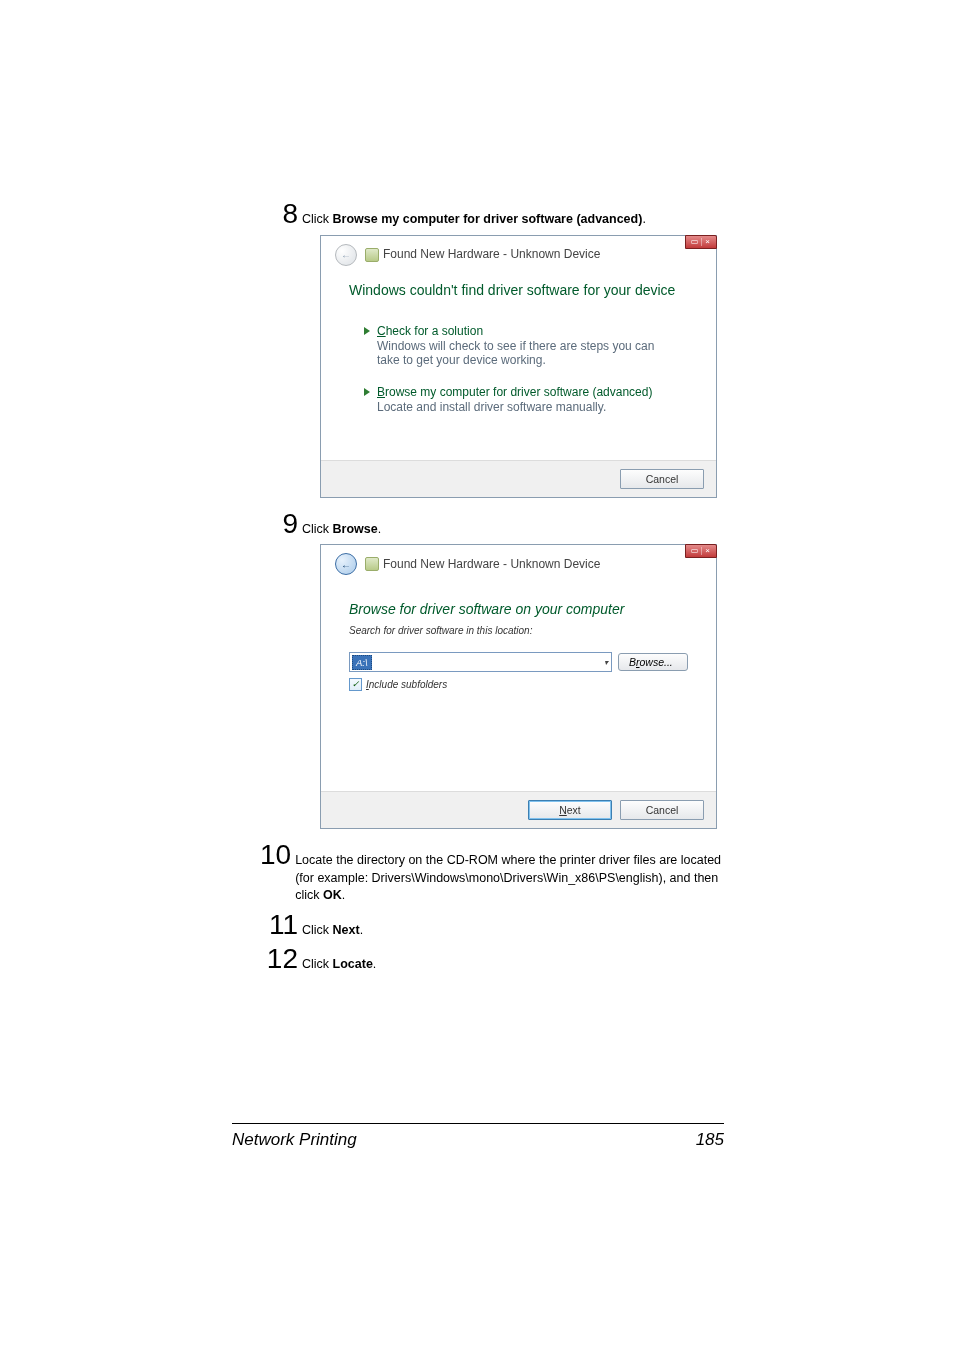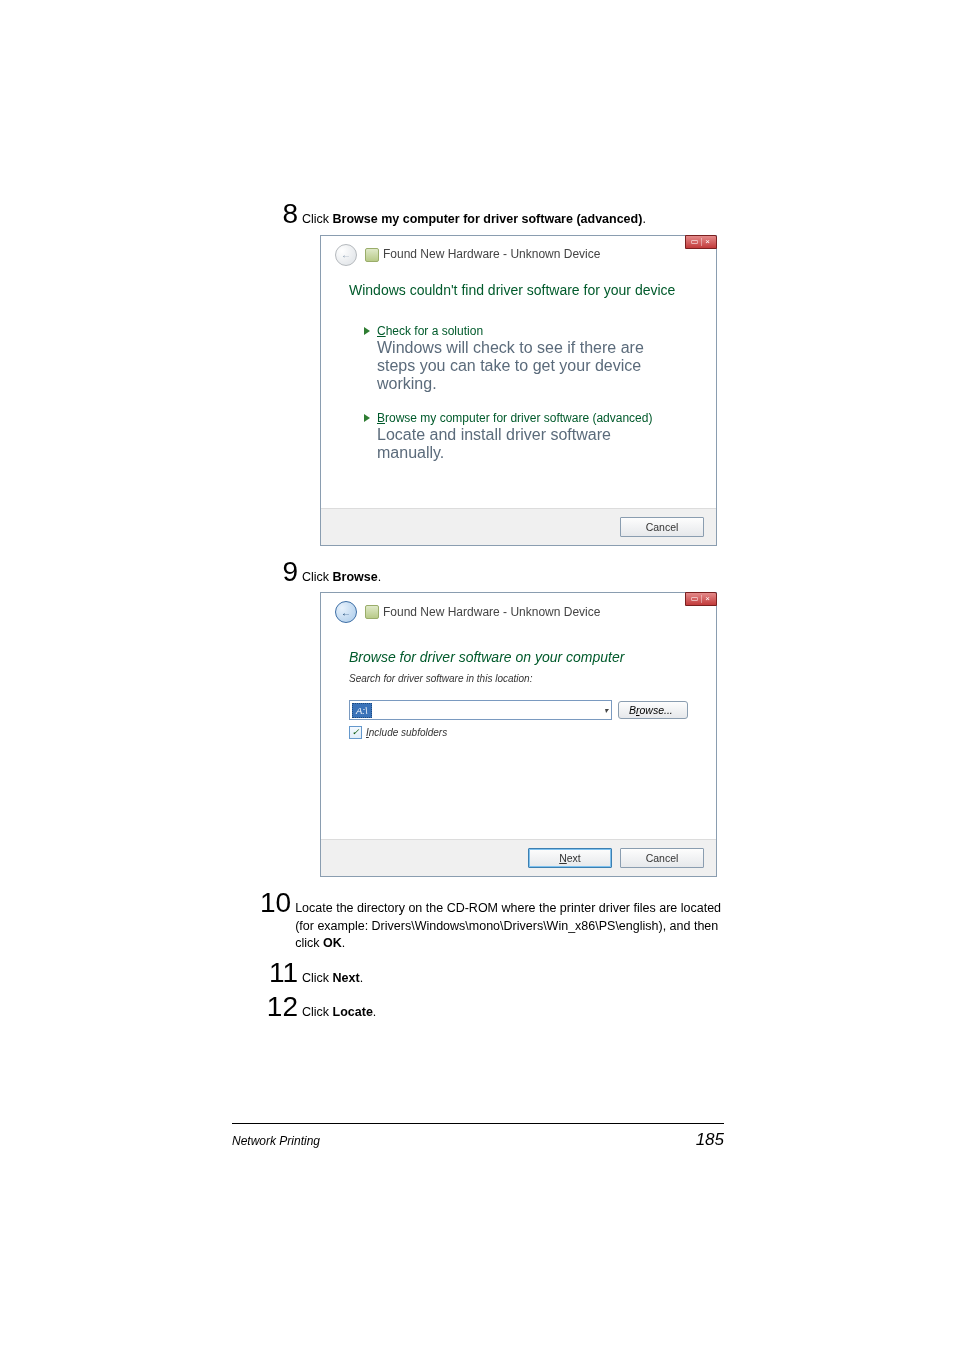--- a/index.html
+++ b/index.html
@@ -148,21 +148,21 @@
     color: #2e7d32;
   }
   .win-opt .title {
     color: #005a2b;
     font-size: 12px;
     display:block;
   }
   .win-opt .title .ul { text-decoration: underline; }
   .win-opt .desc {
     color: #5b6b7b;
-    font-size: 16px;
+    font-size: 12px;
     display:block;
     max-width: 280px;
     margin-top:1px;
   }
   .win-btn-row {
     background: #f0f0f0;
     border-top: 1px solid #dcdcdc;
     padding: 8px 12px;
     display: flex;
     justify-content: flex-end;
@@ -261,21 +261,21 @@
     border-top: 1px solid #000;
     margin-bottom: 6px;
   }
   .footer-row {
     display:flex;
     justify-content:space-between;
     align-items:baseline;
   }
   .footer-title {
     font-style: italic;
-    font-size: 12px;
+    font-size: 17px;
     color:#000;
   }
   .footer-page {
     font-style: italic;
     font-size: 17px;
     color:#000;
   }
   .ul { text-decoration: underline; }
 </style>
 </head>

